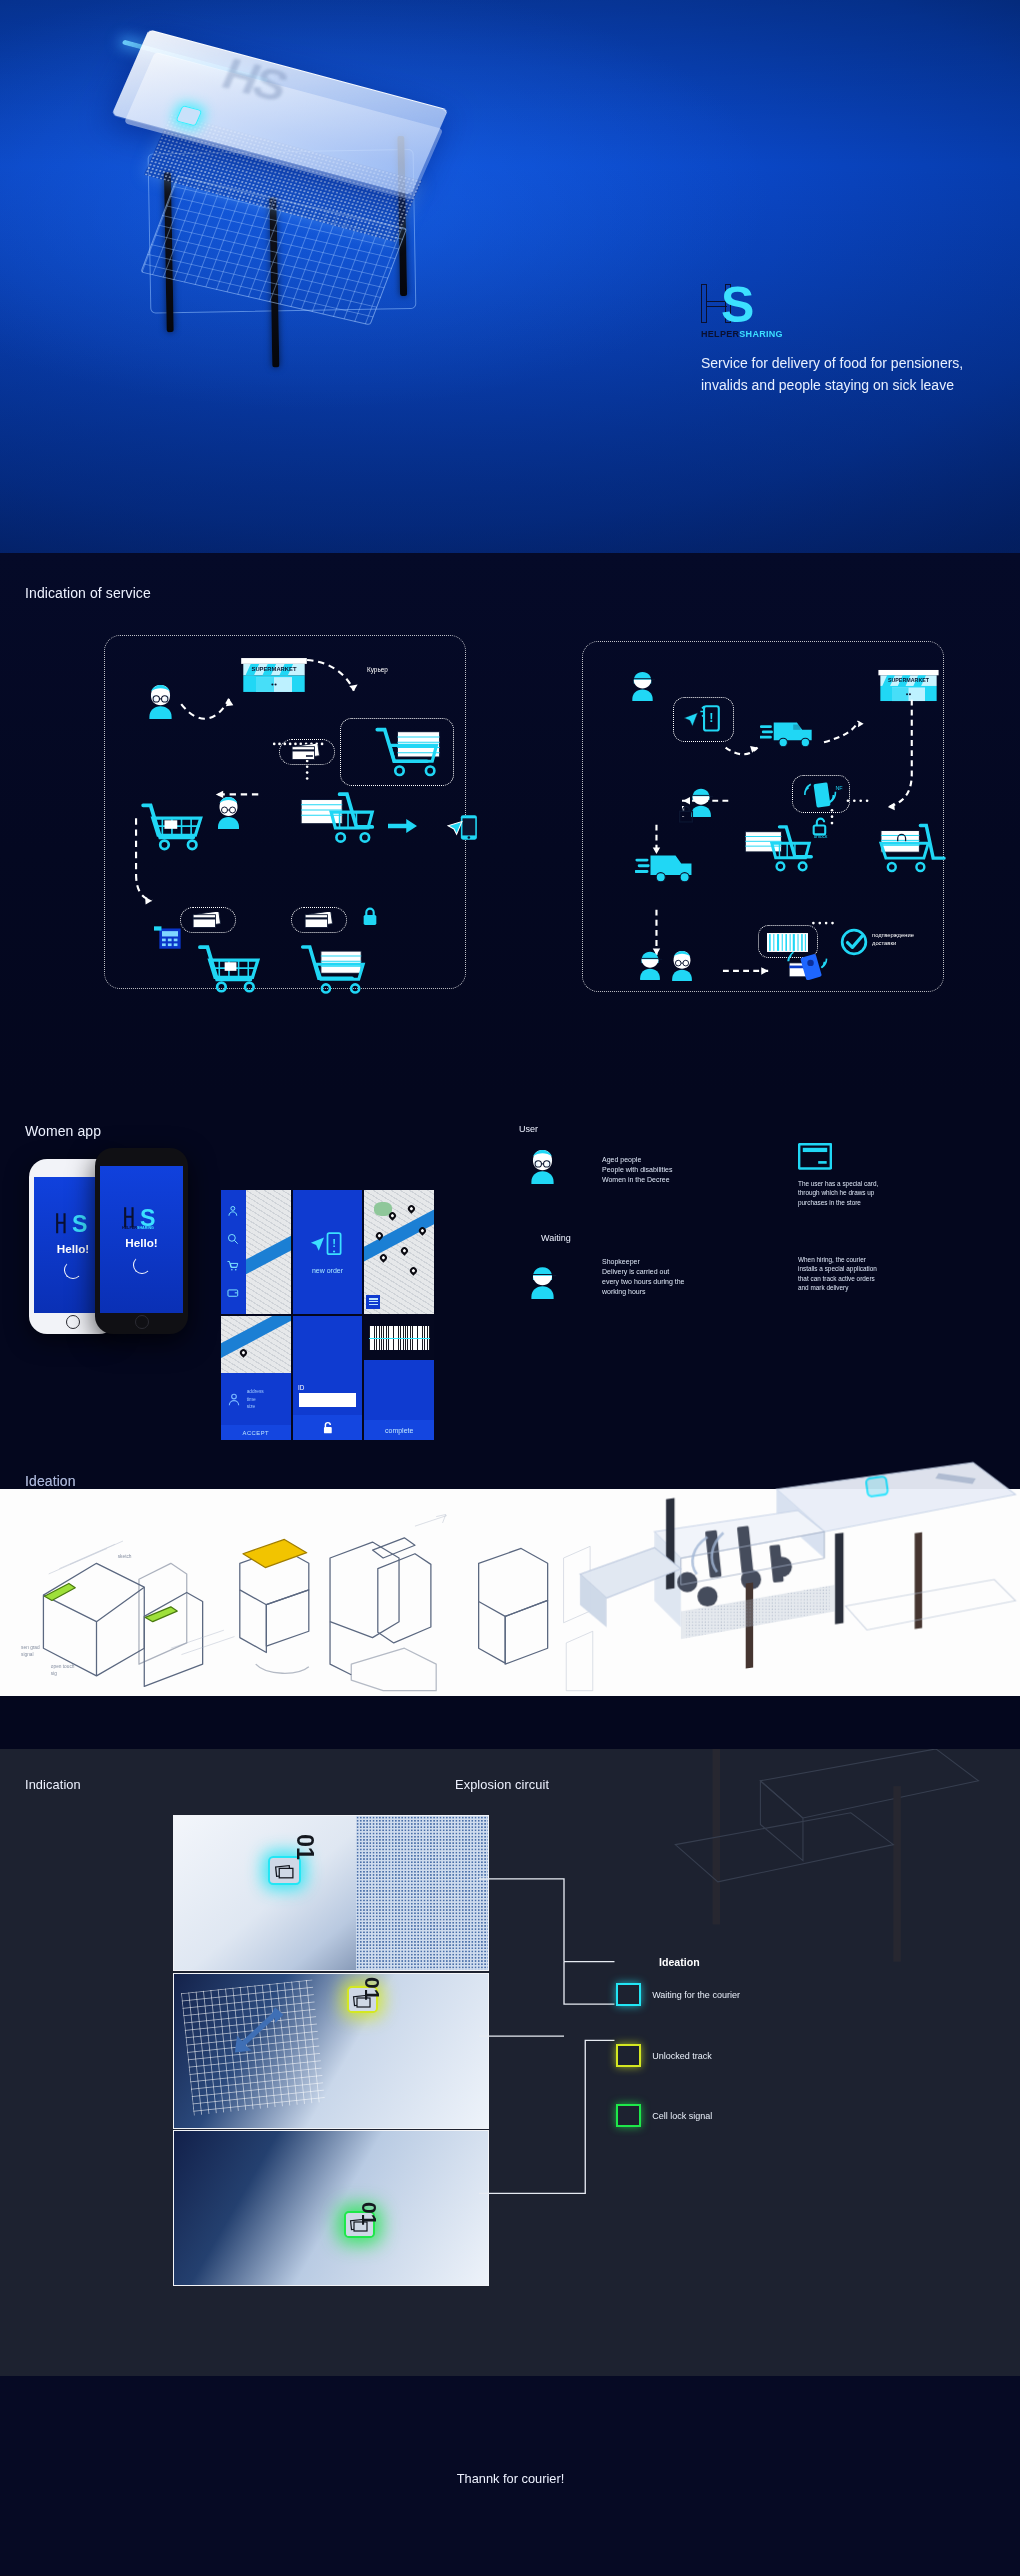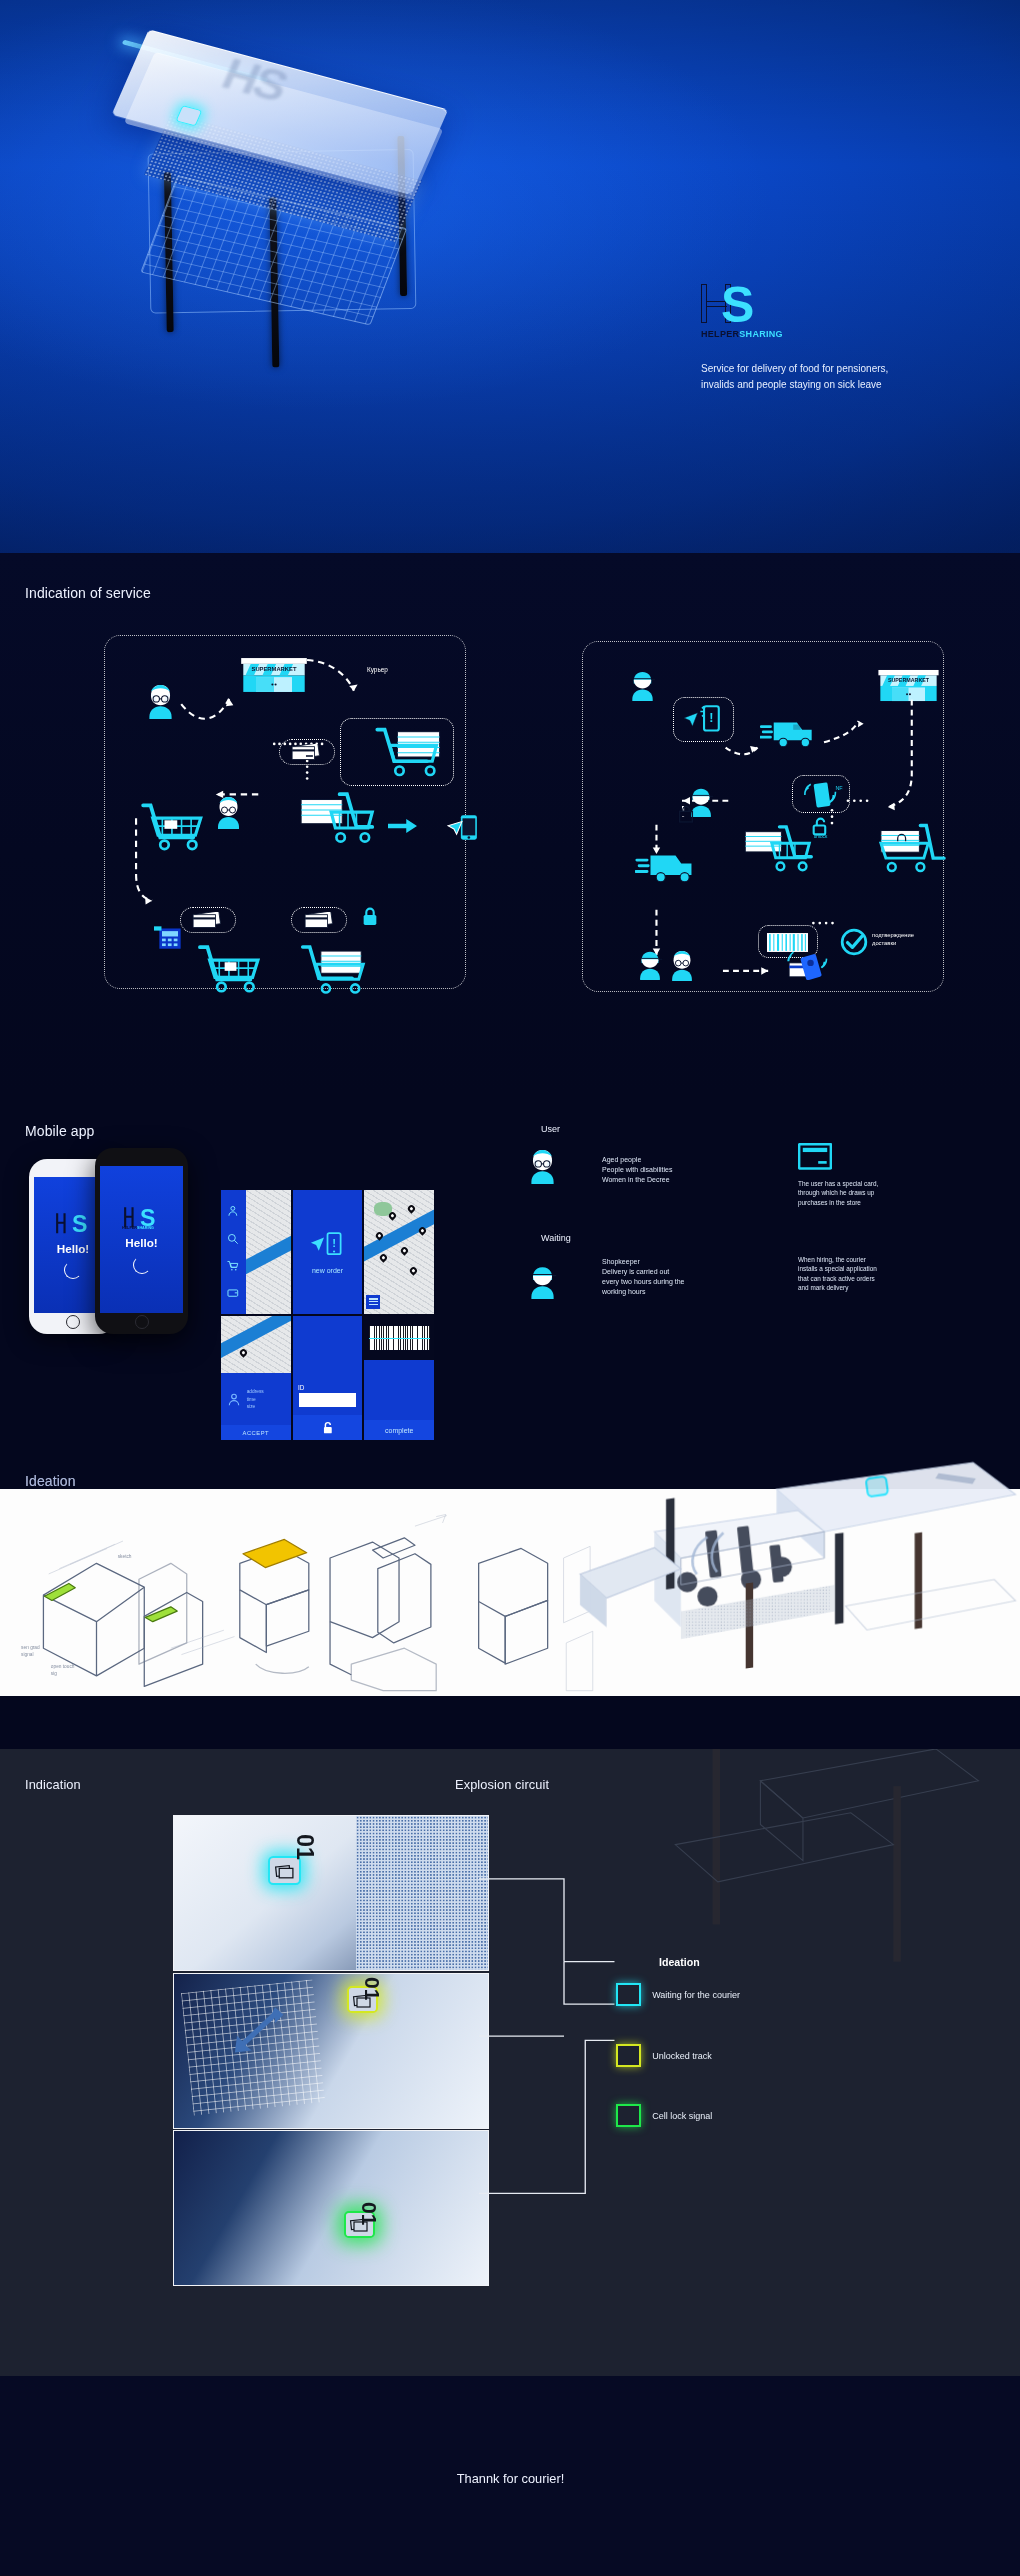--- a/index.html
+++ b/index.html
@@ -64,21 +64,21 @@
   .logo-h:before,.logo-h:after { content:""; position:absolute; top:0; width:6.4px; height:39px;
       border:1.6px solid #0a1030; background:transparent; box-sizing:border-box; }
   .logo-h:before{left:0;} .logo-h:after{right:0;}
   .logo-hbar { position:absolute; left:4.8px; top:16.5px; width:21px; height:6.4px;
       border-top:1.6px solid #0a1030; border-bottom:1.6px solid #0a1030; }
   .logo-s { position:absolute; left:20px; top:0; font-size:50px; font-weight:bold;
       color:#3ce0ff; line-height:46px; letter-spacing:-1.6px; }
   .logo-word { margin-top:1.1px; font-size:9px; font-weight:bold; letter-spacing:0.3px; }
   .logo-word .w1 { color:#0a1030; }
   .logo-word .w2 { color:#3ce0ff; }
-  .hero-tag { margin-top:22px; font-size:10px; line-height:1.55; color:#e8f0ff; font-weight:300; }
+  .hero-tag { margin-top:14px; font-size:14px; line-height:1.55; color:#e8f0ff; font-weight:300; }
 
   
   #desc { height:542px; background:linear-gradient(180deg,#050a28 0%, #040821 55%, #04071e 100%); }
   .sec-title { position:absolute; font-size:14px; font-weight:300; color:#eef2ff; letter-spacing:0.1px; }
   .dashbox { position:absolute; border:1.6px dotted rgba(255,255,255,.75); border-radius:16px; }
   .lbl-sm { position:absolute; font-size:6.4px; color:#fff; }
 
   
   .ic { position:absolute; }
   .ic svg { display:block; }
@@ -555,21 +555,21 @@
       <rect x="4" y="31" width="42" height="5" fill="#0b3bc8"></rect>
       <rect x="30" y="12" width="30" height="44" rx="4" fill="#1e66ff" transform="rotate(-16 45 34)"></rect>
       <circle cx="44" cy="26" r="6" fill="#0b2f9c"></circle>
       <path d="M8 12a14 14 0 00-6 11M12 6a22 22 0 00-9 17" stroke="#20d7f5" stroke-width="3" fill="none"></path>
       <path d="M70 24a14 14 0 01-6 11M74 18a22 22 0 01-9 17" stroke="#20d7f5" stroke-width="3" fill="none"></path>
     </svg>
   </div>
 </section>
 
 <section class="sec" id="mobile">
-  <div class="sec-title" style="left:25px; top:28px;">Mobile app</div>
+  <div class="sec-title" style="left:25px; top:28px;">Women app</div>
 
   <div class="phone white">
     <div class="scr">
       <div class="mini-logo">
         <svg width="39" height="24.5" viewBox="0 0 74 46">
           <path d="M6 4v38M20 4v38M6 22h14" stroke="#0a1030" stroke-width="4" fill="none"></path>
           <text x="34" y="40" font-size="44" font-weight="bold" fill="#3ce0ff" font-family="Liberation Sans, sans-serif">S</text>
         </svg>
       </div>
       <div class="hello">Hello!</div>
@@ -683,21 +683,21 @@
     </div>
 
     <div class="appcell" style="justify-content:space-between;">
       <div style="background:#05081f; padding:9.6px 4.3px;">
         <div class="barcode"></div>
       </div>
       <div class="btn-wide" style="font-size:7px; letter-spacing:0; padding:6.4px 0;">complete</div>
     </div>
   </div>
 
-  <div class="persona" style="left:541px; top:29px;">
+  <div class="persona" style="left:519px; top:29px;">
     <div class="persona-title">User</div>
   </div>
   <div class="ic" style="left:526px; top:53px;">
     <svg width="33" height="36" viewBox="0 0 62 68">
       <path d="M31 4c12 0 18 9 18 20s-8 18-18 18-18-7-18-18S19 4 31 4z" fill="#fff"></path>
       <path d="M13 16c4-9 13-12 18-12s14 3 18 12c-5-4-12-6-18-6s-13 2-18 6z" fill="#20d7f5"></path>
       <path d="M13 20c6 2 10 8 11 17-5-2-9-9-11-17zm36 0c-6 2-10 8-11 17 5-2 9-9 11-17z" fill="#eaf6ff"></path>
       <circle cx="23" cy="30" r="6" fill="none" stroke="#0b1530" stroke-width="2"></circle>
       <circle cx="39" cy="30" r="6" fill="none" stroke="#0b1530" stroke-width="2"></circle>
       <path d="M29 30h4" stroke="#0b1530" stroke-width="2"></path>

